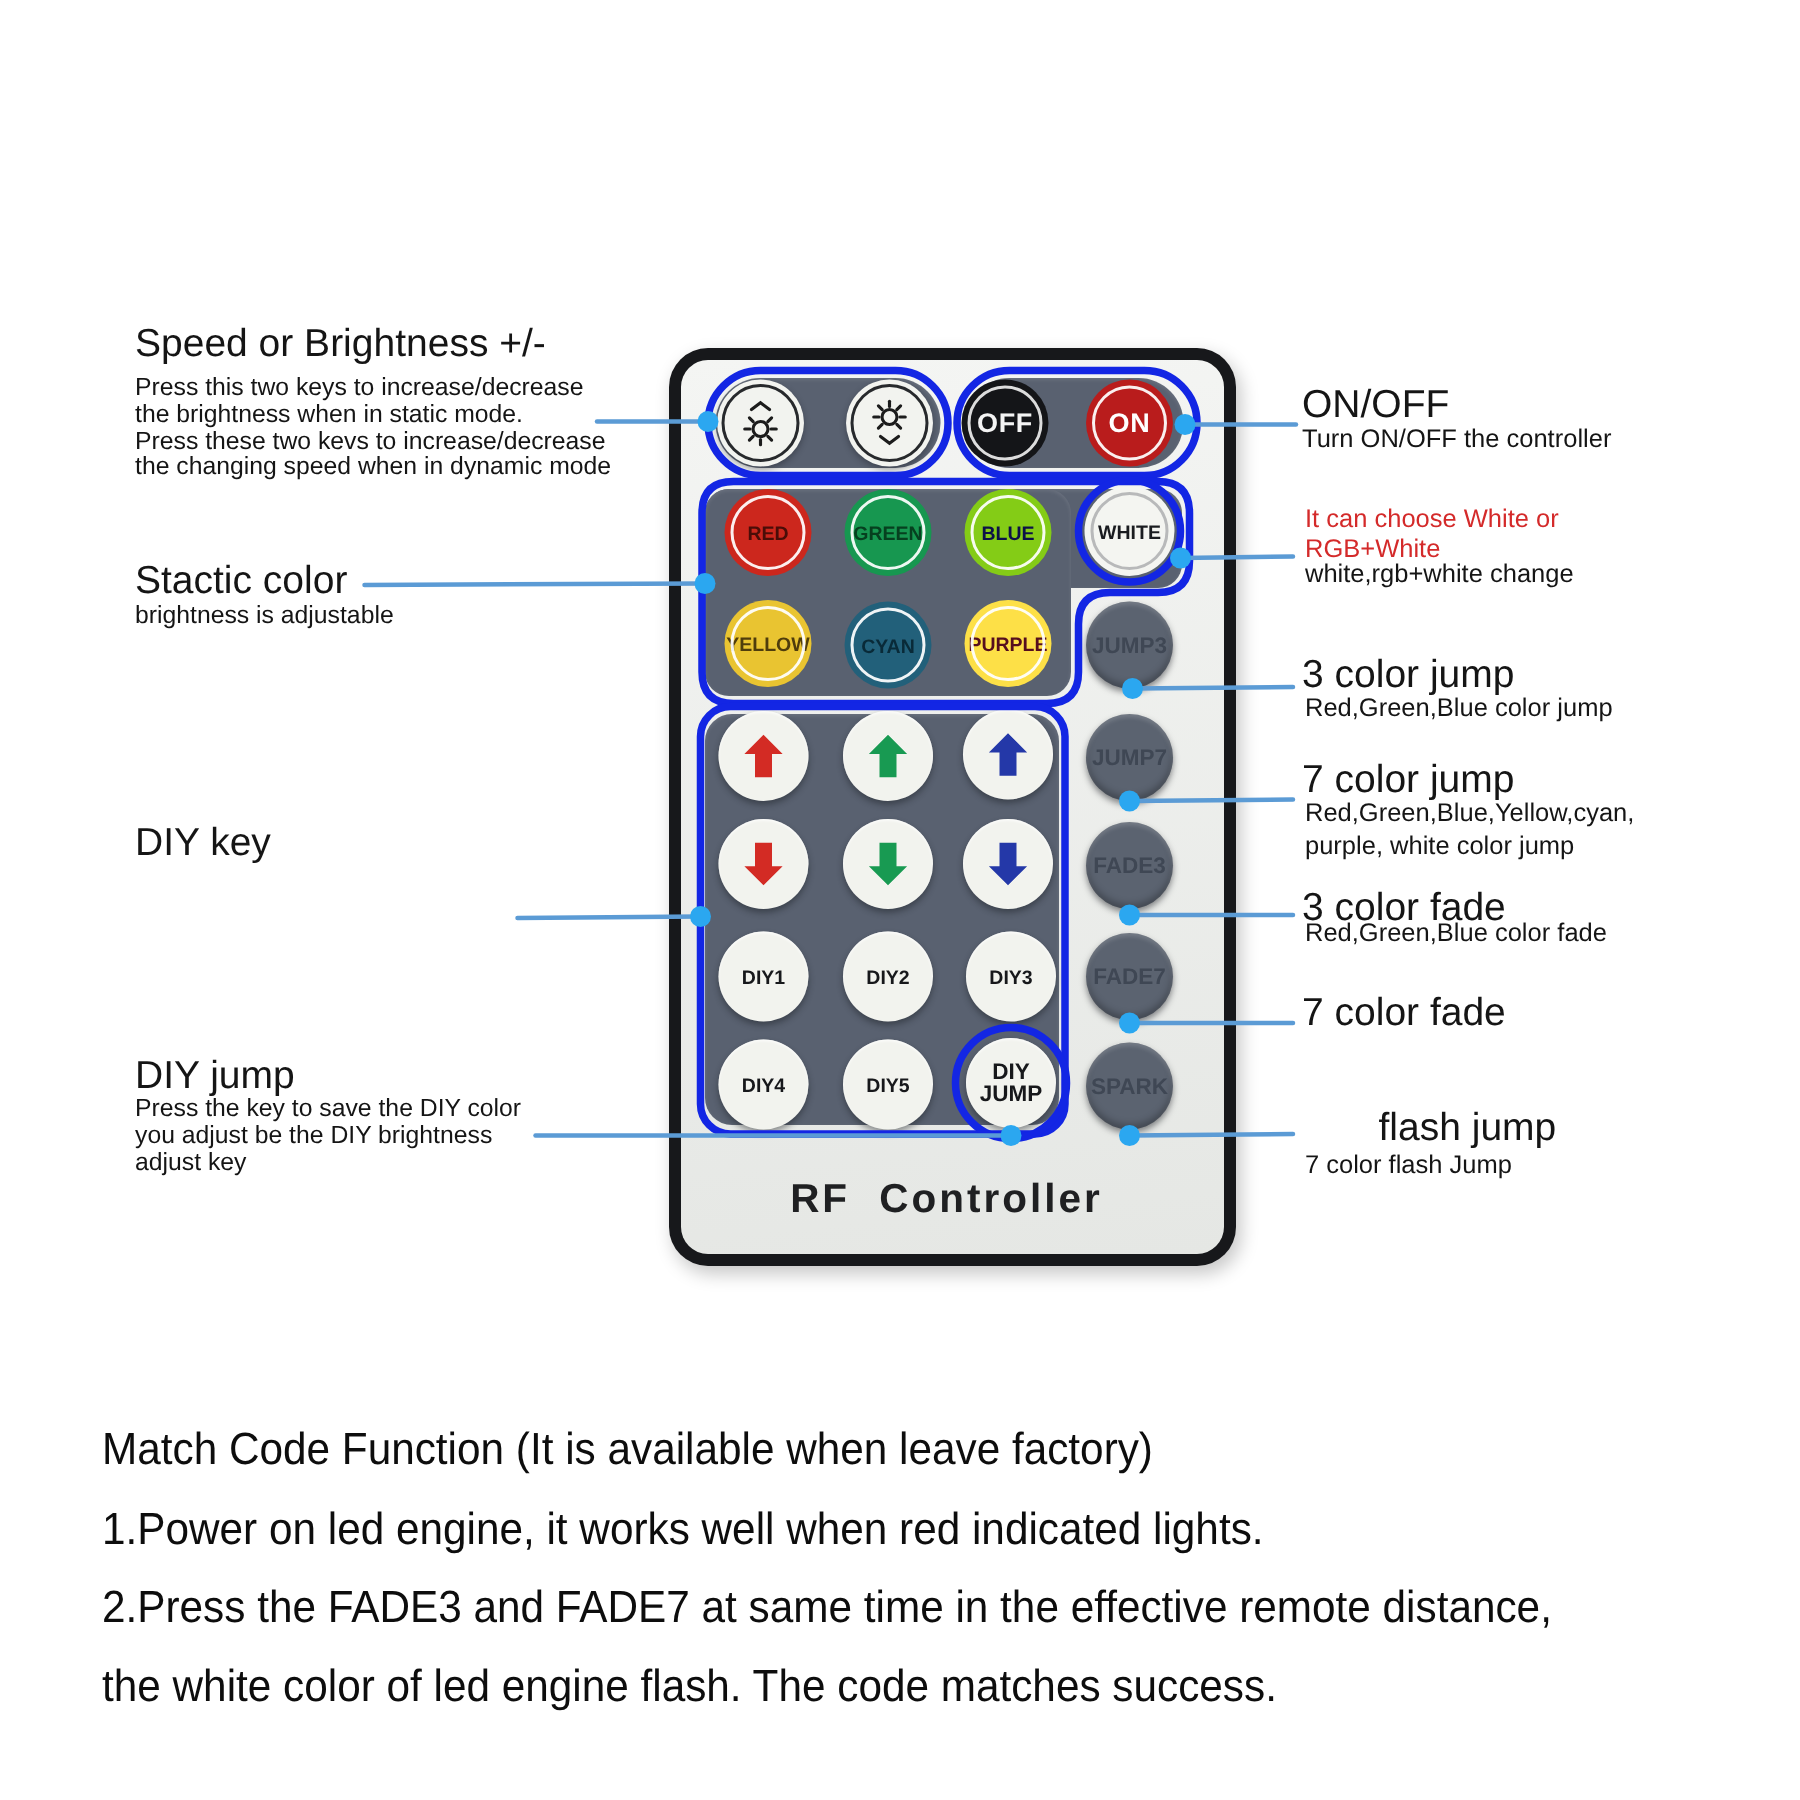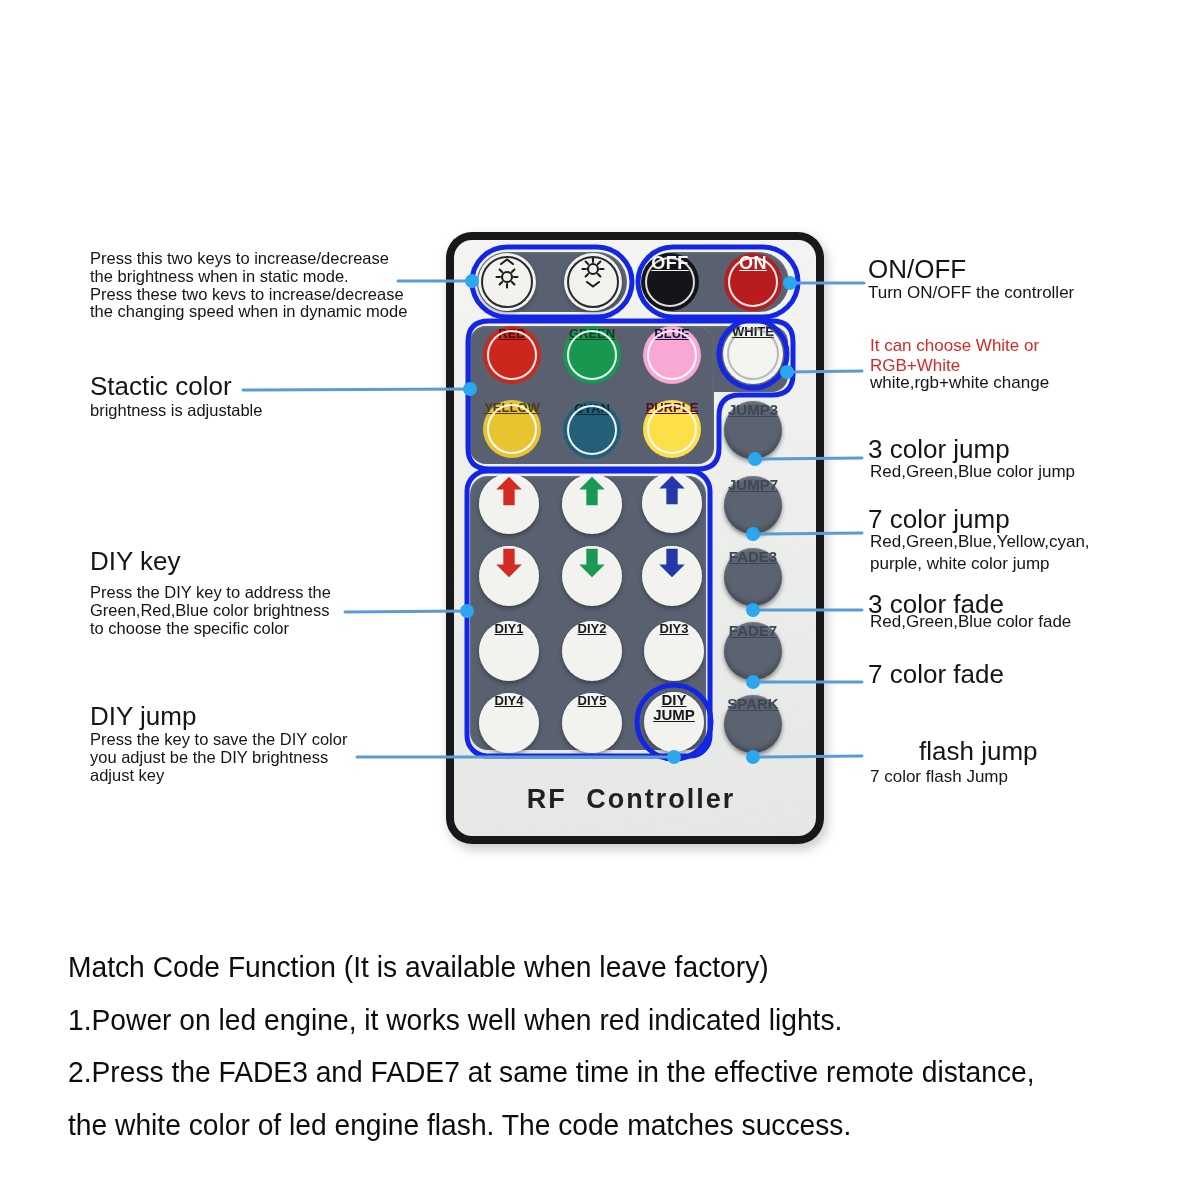--- a/index.html
+++ b/index.html
@@ -27,32 +27,32 @@
   
   .remote{position:absolute;left:446px;top:232px;width:378px;height:612px;
           background:#17181b;border-radius:26px;box-shadow:3px 5px 12px rgba(0,0,0,.22);}
   .face{position:absolute;left:454px;top:240px;width:362px;height:596px;border-radius:18px;
         background:linear-gradient(175deg,#f4f5f3,#e5e7e4);}
   .panel{position:absolute;background:#596170;box-shadow:inset 0 1px 3px rgba(255,255,255,.12);}
   .rf-label{position:absolute;left:446px;top:784px;width:370px;text-align:center;
             font-size:27px;font-weight:bold;color:#1f2022;letter-spacing:2px;word-spacing:10px;}
 
   
-  .btn{position:absolute;border-radius:50%;display:flex;align-items:flex-start;justify-content:center;
-       transform:translate(-50%,-50%);font-weight:bold;box-sizing:border-box;text-align:center;text-decoration:underline;}
+  .btn{position:absolute;border-radius:50%;display:flex;align-items:center;justify-content:center;
+       transform:translate(-50%,-50%);font-weight:bold;box-sizing:border-box;text-align:center;}
   .d58{width:58px;height:58px;}
   .d60{width:60px;height:60px;}
   .lbl13{font-size:13px;}
   .lbl16{font-size:13px;}
   .lbl18{font-size:18px;letter-spacing:.5px;}
   .ring::before{content:"";position:absolute;inset:4px;border-radius:50%;
                 border:2.6px solid rgba(255,255,255,.93);}
   .b-red{background:#cc271d;color:#4a0d08;}
   .b-green{background:#179750;color:#06401f;}
-  .b-blue{background:#f9a8d4;color:#0c1148;}
+  .b-blue{background:#84cc16;color:#0c1148;}
   .b-whitekey{background:#f4f5f1;color:#1a1c20;}
   .b-whitekey.ring::before{border-color:rgba(110,114,120,.45);}
   .b-yellow{background:#e9c431;color:#4f3d0c;}
   .b-cyan{background:#22607a;color:#092a38;}
   .b-purple{background:#fde047;color:#550e1e;}
   .b-off{background:#141518;color:#f4f4f4;}
   .b-off.ring::before{border-color:rgba(255,255,255,.85);}
   .b-on{background:#b91c1c;color:#ffffff;}
   .b-mode{background:#5b6370;color:#3f4754;font-size:15px;
           box-shadow:0 2.5px 4px rgba(25,28,34,.5),inset 0 2px 3px rgba(255,255,255,.18),
@@ -65,32 +65,30 @@
   .two-line{line-height:15px;font-size:15px;}
 
   .overlay{position:absolute;left:0;top:0;pointer-events:none;}
 </style>
 </head>
 <body>
 
 <div id="canvas">
 
 
+  <div class="annh" style="left:90px;top:213px">Speed or Brightness +/-</div>
   <div class="annb" style="left:90px;top:250px">Press this two keys to increase/decrease
 the brightness when in static mode.
 Press these two kevs to increase/decrease
 the changing speed when in dynamic mode</div>
 
   <div class="annh" style="left:90px;top:371px">Stactic color</div>
   <div class="annb" style="left:90px;top:402px">brightness is adjustable</div>
 
   <div class="annh" style="left:90px;top:546px">DIY key</div>
-  <div class="annb" style="left:90px;top:584px">Press the DIY key to address the
-Green,Red,Blue color brightness
-to choose the specific color</div>
 
   <div class="annh" style="left:90px;top:701px">DIY jump</div>
   <div class="annb" style="left:90px;top:731px">Press the key to save the DIY color
 you adjust be the DIY brightness
 adjust key</div>
 
   <div class="annh" style="left:868px;top:254px">ON/OFF</div>
   <div class="annb annb-r" style="left:868px;top:282px">Turn ON/OFF the controller</div>
 
   <div class="rednote" style="left:870px;top:336px">It can choose White or

